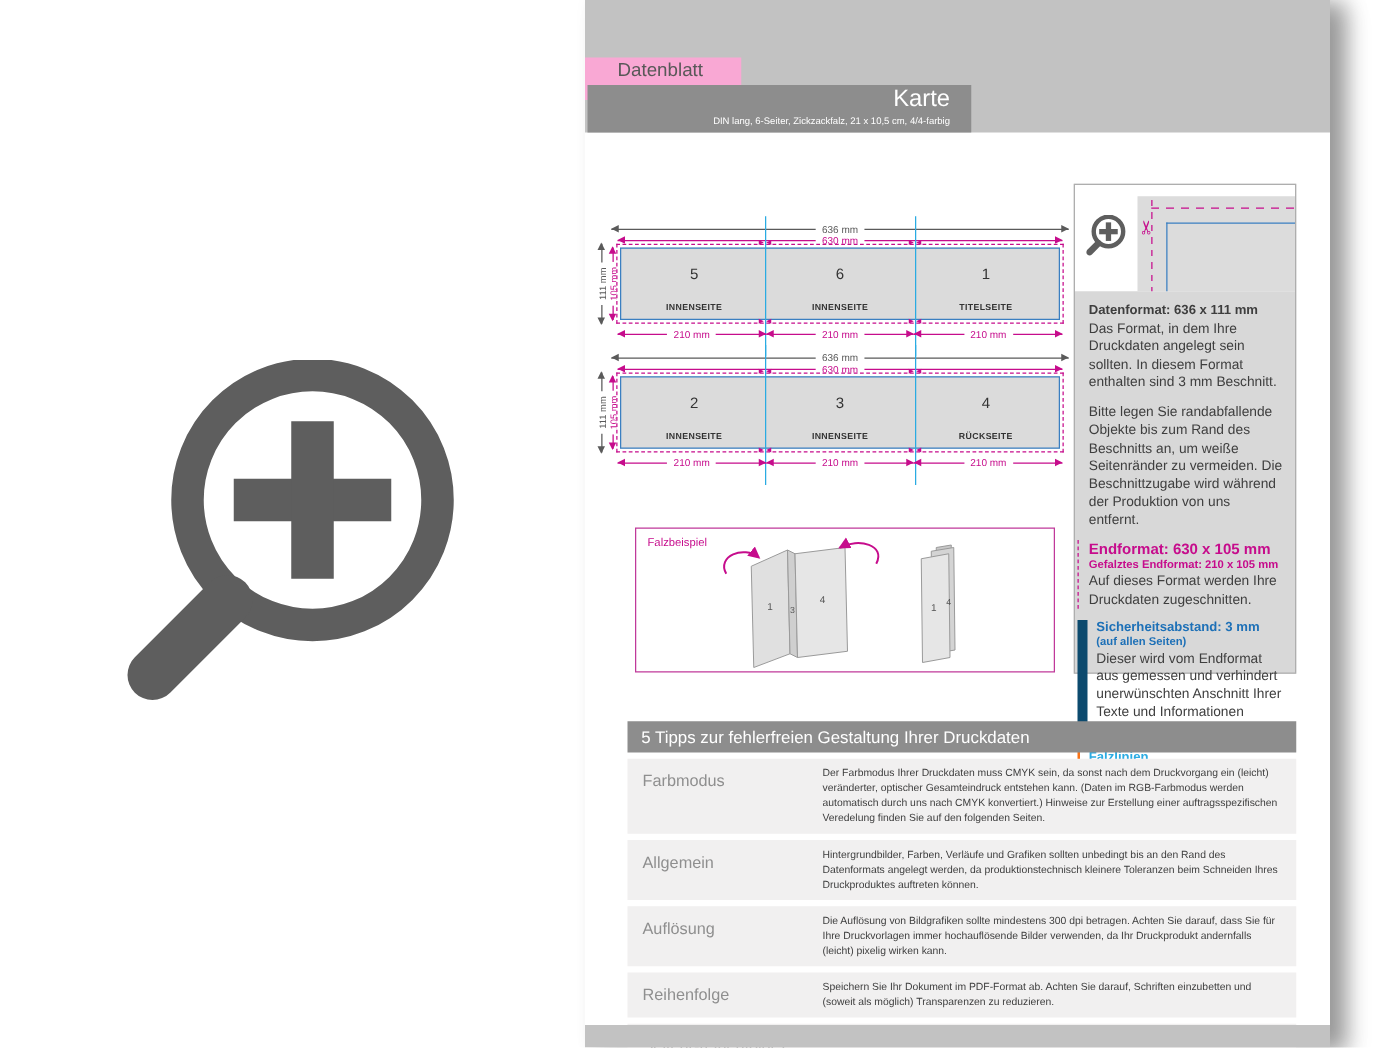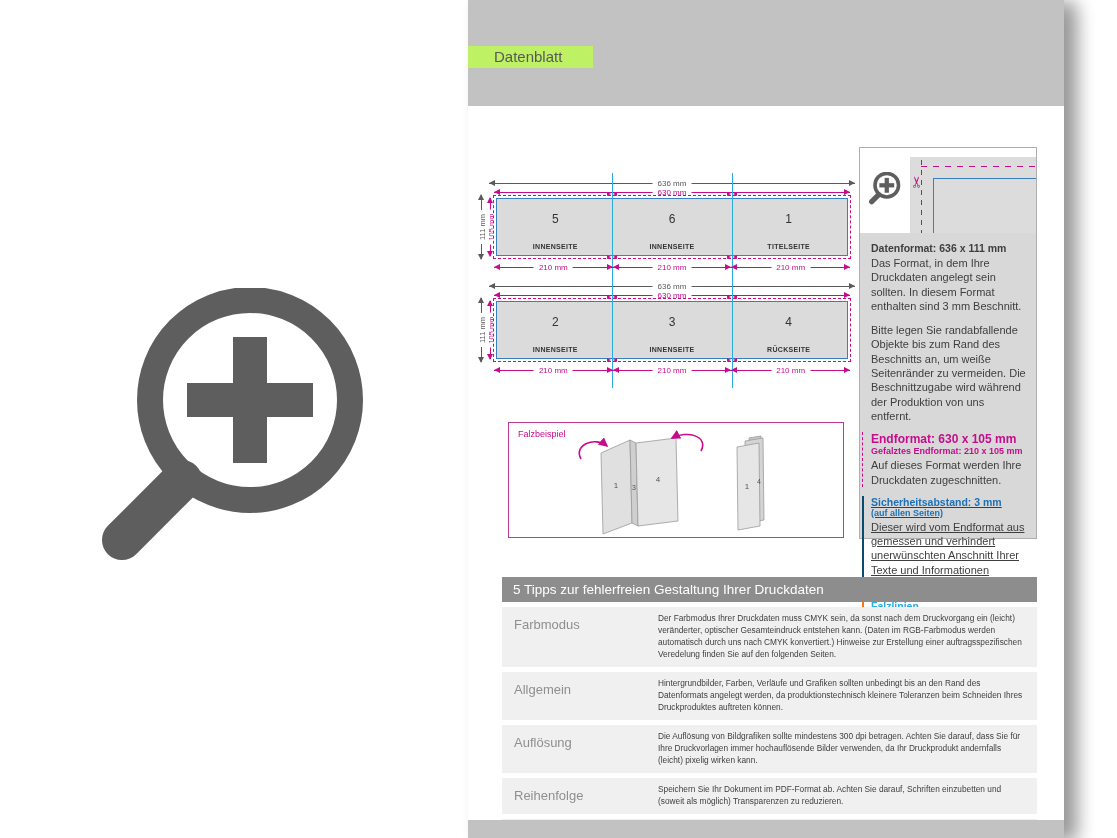--- a/index.html
+++ b/index.html
@@ -11,21 +11,21 @@
   
   .big-mag{position:absolute;left:100px;top:288px;}
   
   .sheet{
     position:absolute;left:468px;top:0;width:596px;height:838px;background:#fff;
     box-shadow:12px 0 16px rgba(0,0,0,.28), 14px 8px 18px rgba(0,0,0,.18);
   }
   .band-top{position:absolute;left:0;top:0;width:100%;height:106px;background:#c2c2c2;}
   .band-bottom{position:absolute;left:0;top:820px;width:100%;height:18px;background:#c2c2c2;}
   .tab{
-    position:absolute;left:0;top:46px;width:99px;height:22px;background:#bef264;
+    position:absolute;left:0;top:46px;width:99px;height:34px;background:#f9a8d4;
     color:#585858;font-size:15px;line-height:22px;padding-left:26px;
   }
   .title-band{
     position:absolute;left:2px;top:68px;width:307px;height:38px;background:#8d8d8d;
     color:#fff;text-align:right;box-sizing:border-box;padding:1px 17px 0 0;
   }
   .title-band .title{font-size:19px;line-height:22px;}
   .title-band .subtitle{font-size:7.6px;line-height:11px;}
   
   .dimh{position:absolute;height:0;border-top:1px solid var(--c);}
@@ -84,21 +84,21 @@
     transform:rotate(-90deg);}
   .mini-mag{position:absolute;left:9px;top:24px;}
   .sb-body{position:absolute;left:0;top:85px;right:0;bottom:0;box-sizing:border-box;
     padding:9px 10px 0 11px;color:#3e3e3e;}
   .sb-body p{margin:2px 0 0;font-size:11px;line-height:1.3;}
   .sb-h{font-size:10.5px;font-weight:bold;}
   .sb-sub{font-size:9px;font-weight:bold;}
   .c-dark{color:#3e3e3e;} .c-mg{color:#c60c8c;} .c-bl{color:#1d70b7;} .c-cy{color:#2aabe2;}
   .sec{margin-bottom:9px;}
   .sec.end{border-left:1px dashed #c60c8c;padding-left:8px;margin-left:-9px;}
-  .sec.safe{border-left:2px solid #0c4a6e;padding-left:7px;margin-left:-9px;text-decoration:underline;}
+  .sec.safe{border-left:8px solid #0c4a6e;padding-left:7px;margin-left:-9px;}
   .sec.falz{border-left:2px solid #f97316;padding-left:7px;margin-left:-9px;}
   .sec.end .sb-h{font-size:12px;}
   
   .tips{position:absolute;left:34px;top:577px;width:535px;}
   .tips-header{height:25px;background:#8d8d8d;color:#fff;font-size:13.5px;
     line-height:25px;padding-left:11px;}
   .tip-row{display:flex;background:#f1f0f0;margin-top:5px;}
   .tip-label{width:148px;box-sizing:border-box;padding:10px 0 8px 12px;font-size:13px;
     color:#8f8f8f;}
   .tip-text{flex:1;padding:5px 14px 7px 8px;font-size:8.3px;line-height:1.45;color:#3e3e3e;}
@@ -111,20 +111,24 @@
     <circle cx="150" cy="112" r="100" fill="none" stroke="#5e5e5e" stroke-width="26"></circle>
     <line x1="82" y1="192" x2="22" y2="252" stroke="#5e5e5e" stroke-width="40" stroke-linecap="round"></line>
     <rect x="87" y="95" width="126" height="34" fill="#5e5e5e"></rect>
     <rect x="133" y="49" width="34" height="126" fill="#5e5e5e"></rect>
   </svg>
 </div>
 
 <div class="sheet">
   <div class="band-top"></div>
   <div class="tab">Datenblatt</div>
+  <div class="title-band">
+    <div class="title">Karte</div>
+    <div class="subtitle">DIN lang, 6-Seiter, Zickzackfalz, 21 x 10,5 cm, 4/4-farbig</div>
+  </div>
 
   <div class="spread" style="top:178px;">
     <div class="dimh dg" style="left:-4px;right:-4px;top:5px;">
         <span class="lbl">636 mm</span>
       </div>
     <div class="dimh mg" style="left:1px;right:1px;top:14px;">
         <span class="lbl">630 mm</span>
       </div>
     <div class="dimv dg" style="left:-12px;top:17px;height:64px;">
         <span class="lbl">111 mm</span>

